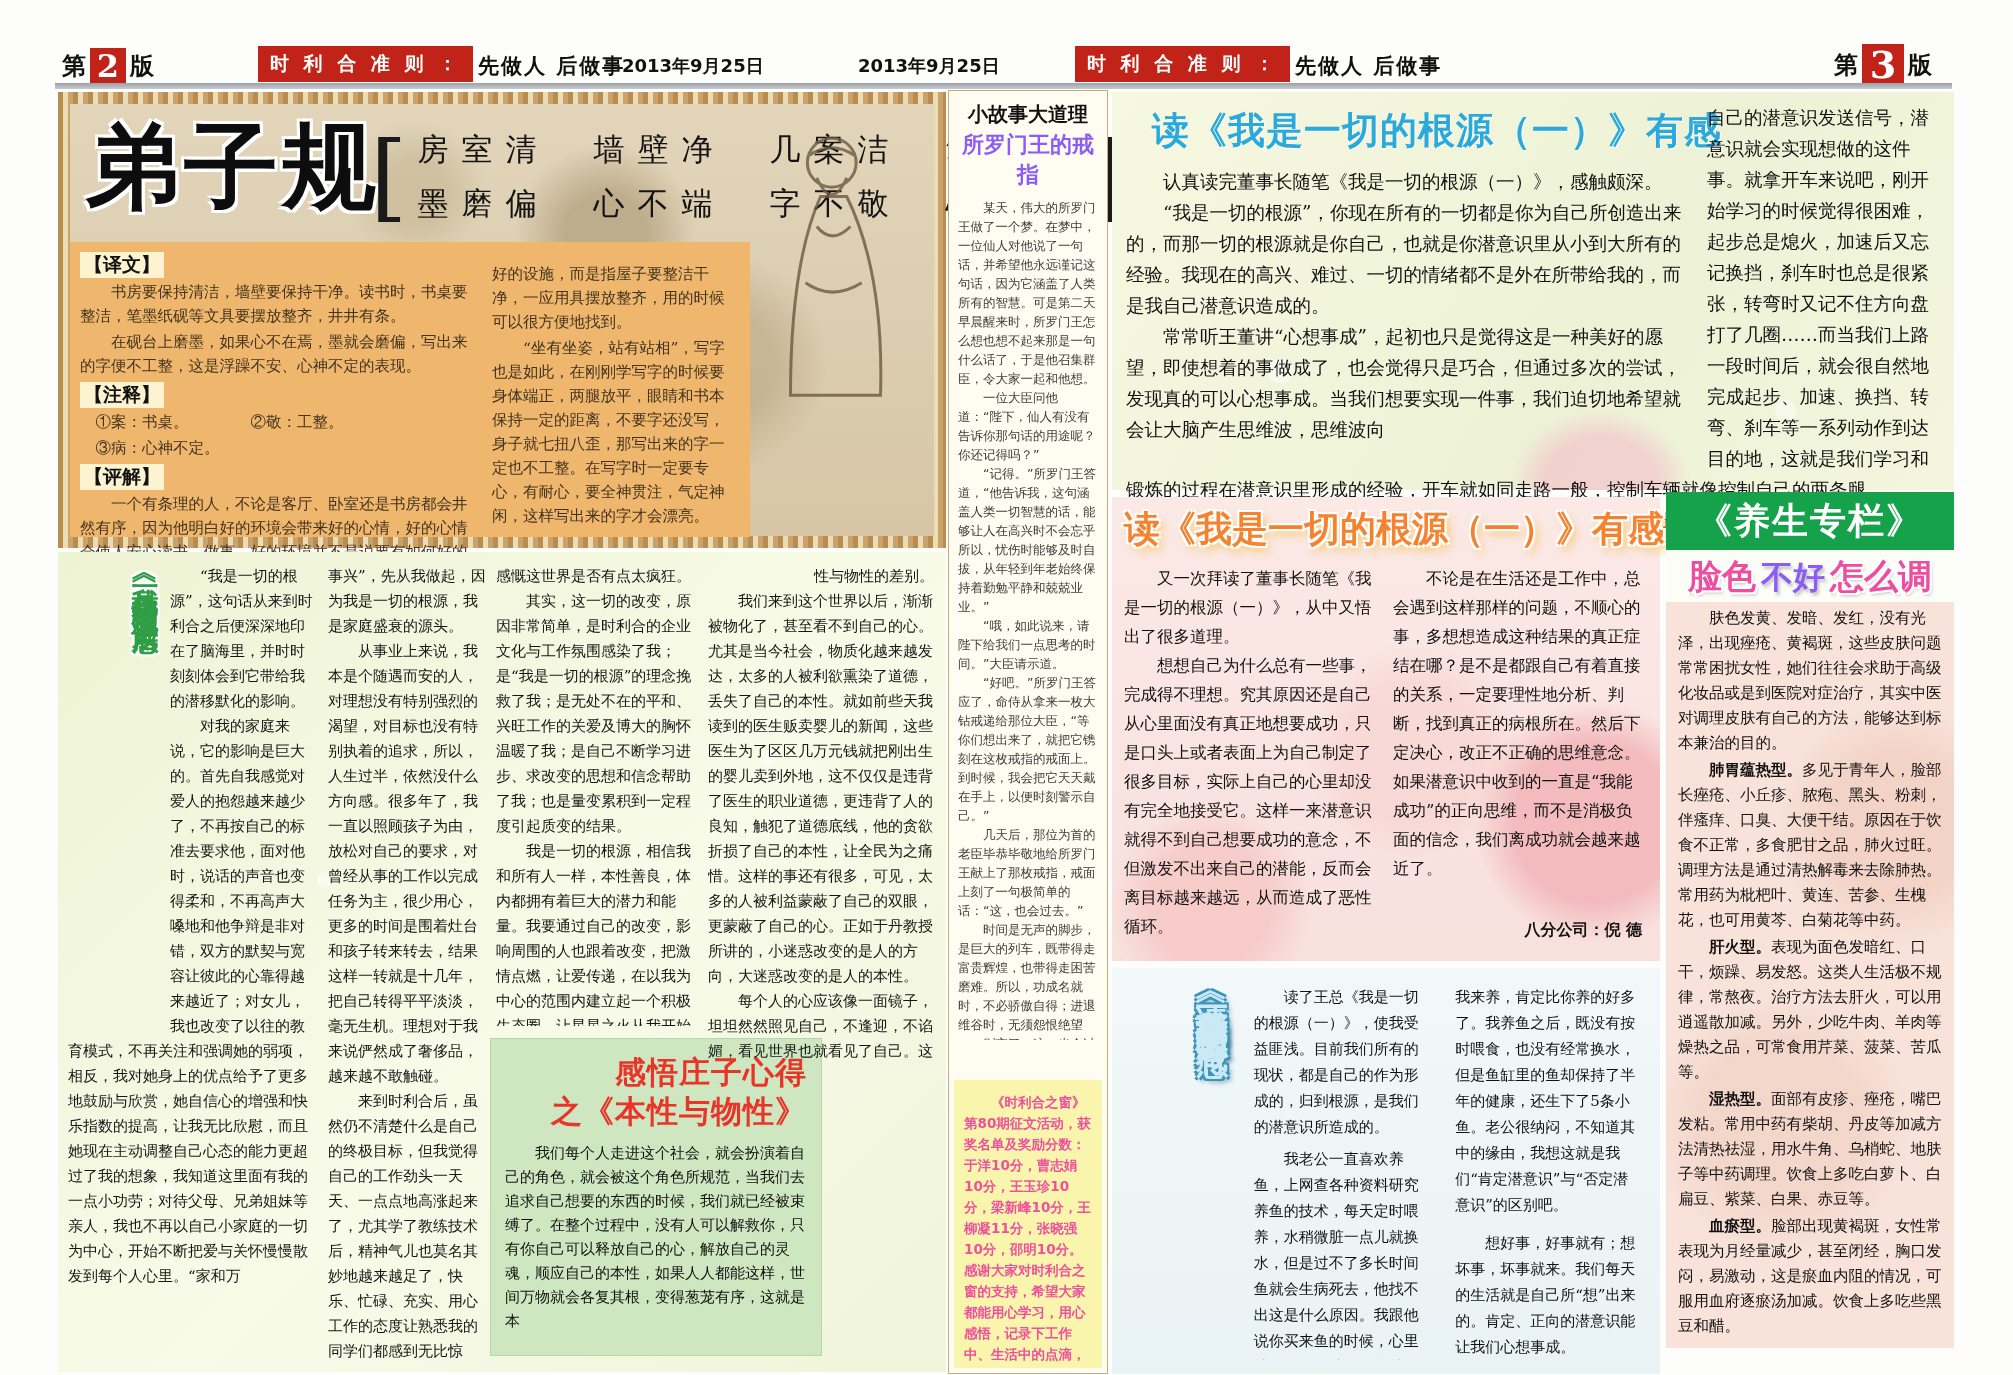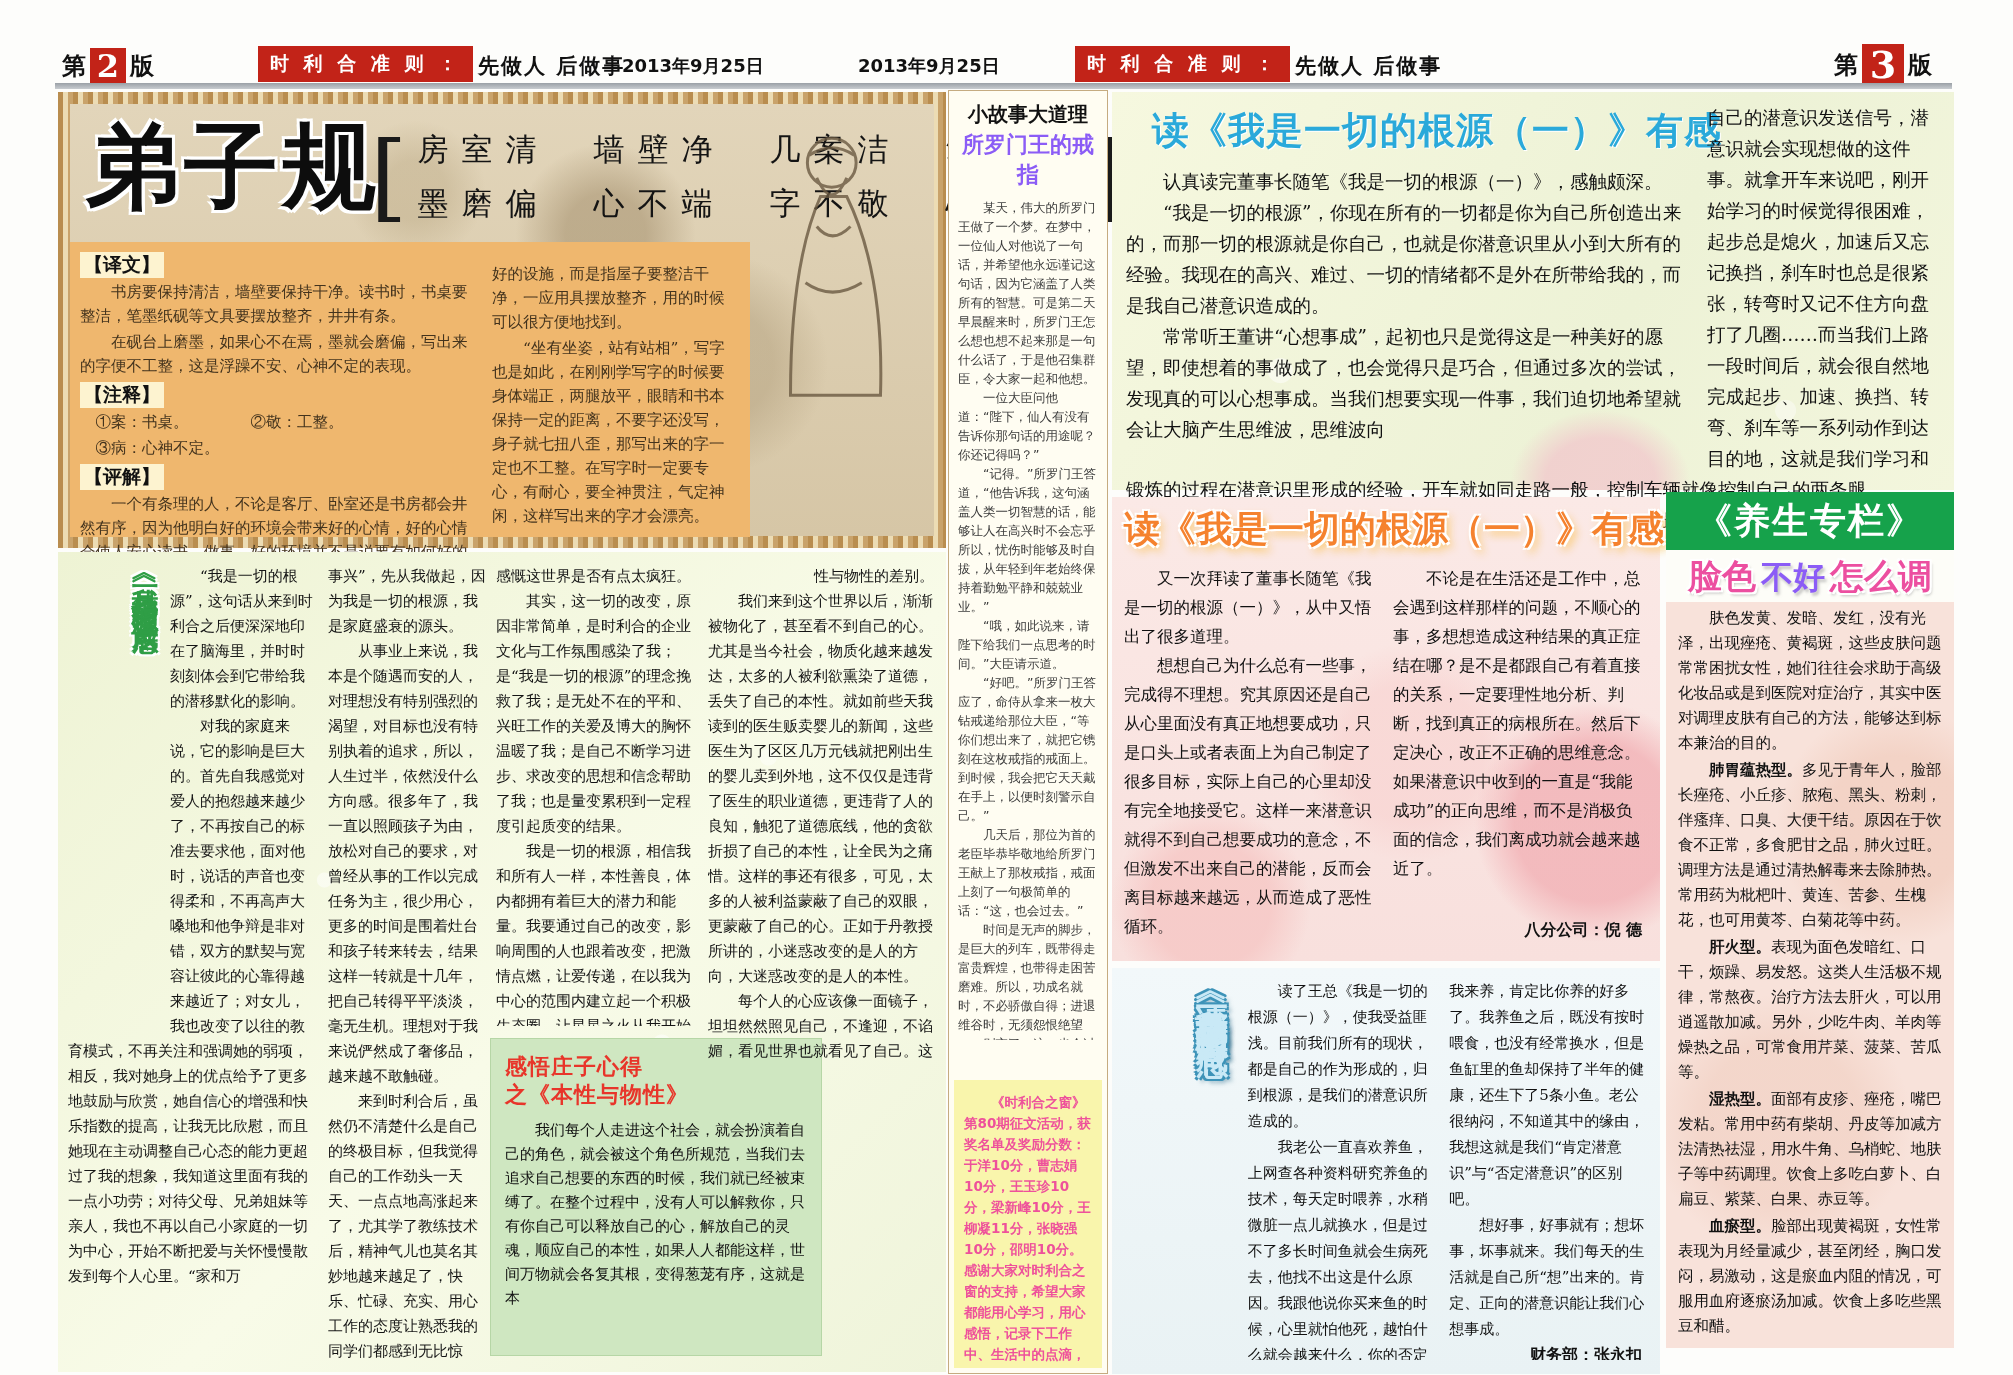--- a/index.html
+++ b/index.html
@@ -46,21 +46,21 @@
       radial-gradient(circle at 80% 25%, rgba(255,255,255,.45) 0 8px, transparent 9px),
       radial-gradient(circle at 68% 60%, rgba(255,255,255,.5) 0 9px, transparent 10px),
       linear-gradient(135deg,#eef3d4,#f8fbe8 55%,#eff4da);}
   .etext{font-size:15px;line-height:25px;font-family:"DejaVu Serif",serif;color:#151515;}
   .etext p{margin:0;text-indent:2em;}
   .vtitle1{float:left;width:92px;height:472px;writing-mode:vertical-rl;text-orientation:upright;
            font-size:27px;font-weight:900;color:#2f9e46;letter-spacing:3px;line-height:1.1;
            text-shadow:-2px -2px 0 #fff,2px -2px 0 #fff,-2px 2px 0 #fff,2px 2px 0 #fff;margin-right:10px;}
   .bylinel{font-weight:bold;text-align:right;font-size:15.5px;font-family:"DejaVu Sans",sans-serif;padding-right:6px;}
   .greenbox{background:#cfe7c1;border:1px solid #b6d6a6;box-sizing:border-box;padding:14px 14px 8px;}
-  .gb-title{color:#e8352a;font-weight:900;font-size:22px;text-align:left;line-height:1.25;letter-spacing:1px;}
+  .gb-title{color:#e8352a;font-weight:900;font-size:31px;text-align:right;line-height:1.25;letter-spacing:1px;}
   .gb-body{font-size:15px;line-height:24px;font-family:"DejaVu Serif",serif;margin-top:10px;text-indent:2em;}
   
   .strip{background:#fffdf2;border:1px solid #c5ab80;box-sizing:border-box;padding:10px 9px;}
   .strip-kicker{font-size:20px;font-weight:900;text-align:center;color:#111;}
   .strip-title{font-size:22px;font-weight:900;text-align:center;color:#8b5cf6;margin:2px 0 8px;}
   .strip-body{font-size:12.5px;line-height:19px;color:#3c3c3c;height:842px;overflow:hidden;}
   .strip-body p{margin:0;text-indent:2em;}
   .winbox{position:absolute;left:5px;right:5px;bottom:5px;height:288px;background:#f9f5ac;
           padding:12px 10px;box-sizing:border-box;overflow:hidden;}
   .winbox .wtext{color:#ee519b;font-size:13.5px;line-height:21px;font-weight:bold;text-indent:2em;margin:0;}
@@ -88,21 +88,21 @@
   .a2-title{font-weight:900;font-size:36px;color:#f5822e;text-align:center;white-space:nowrap;
             text-shadow:-2px -2px 0 #fff,2px -2px 0 #fff,-2px 2px 0 #fff,2px 2px 0 #fff,4px 5px 8px rgba(250,190,70,.95);}
   .a2cols{display:flex;gap:14px;margin-top:10px;}
   .a2col{width:50%;font-size:16.5px;line-height:29px;font-family:"DejaVu Serif",serif;overflow:hidden;}
   .a2col p{margin:0;text-indent:2em;}
   .art3{background:linear-gradient(#f2f8fa,#e9f2f4);padding:10px 12px;box-sizing:border-box;display:flex;gap:12px;}
   .vtitle3{width:118px;height:378px;writing-mode:vertical-rl;text-orientation:upright;
            font-size:33px;font-weight:900;color:#c9e9f6;line-height:1.45;letter-spacing:3px;
            text-shadow:-2px -2px 0 #3d93b8,2px -2px 0 #3d93b8,-2px 2px 0 #3d93b8,2px 2px 0 #3d93b8,4px 4px 4px rgba(60,120,150,.5);}
   .a3col{font-size:15px;line-height:26px;font-family:"DejaVu Serif",serif;overflow:hidden;}
-  .a3col p{margin:0;text-indent:2em;}
+  .a3col p{margin:6px;text-indent:2em;}
   .a3col p.cont{text-indent:0;}
   
   .hl-header{background:#16a24b;color:#fff;font-weight:900;font-size:36px;text-align:center;
              line-height:58px;letter-spacing:2px;}
   .hl-sub{background:#fdfdf8;text-align:center;padding:4px 0 2px;white-space:nowrap;}
   .hl-sub .pinkseg{color:#ec4fa0;font-size:34px;font-weight:900;
        text-shadow:-2px -2px 0 #fff,2px -2px 0 #fff,-2px 2px 0 #fff,2px 2px 0 #fff,2px 3px 3px rgba(150,150,150,.6);}
   .hl-sub .blackseg{color:#8b5cf6;font-size:32px;font-weight:900;font-family:Liberation Sans, sans-serif;
        text-shadow:2px 3px 3px rgba(150,150,150,.55);}
   .hl-body{background:

